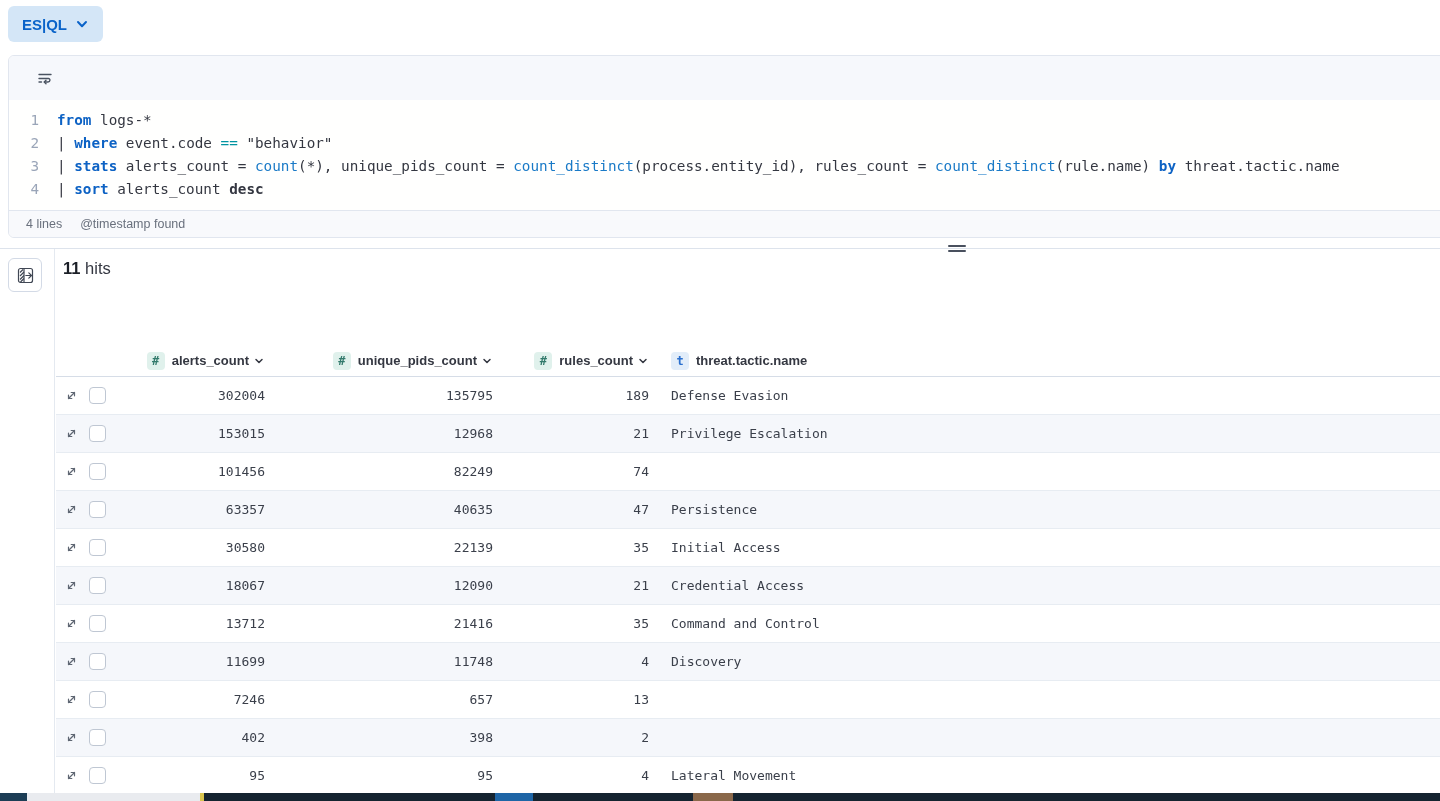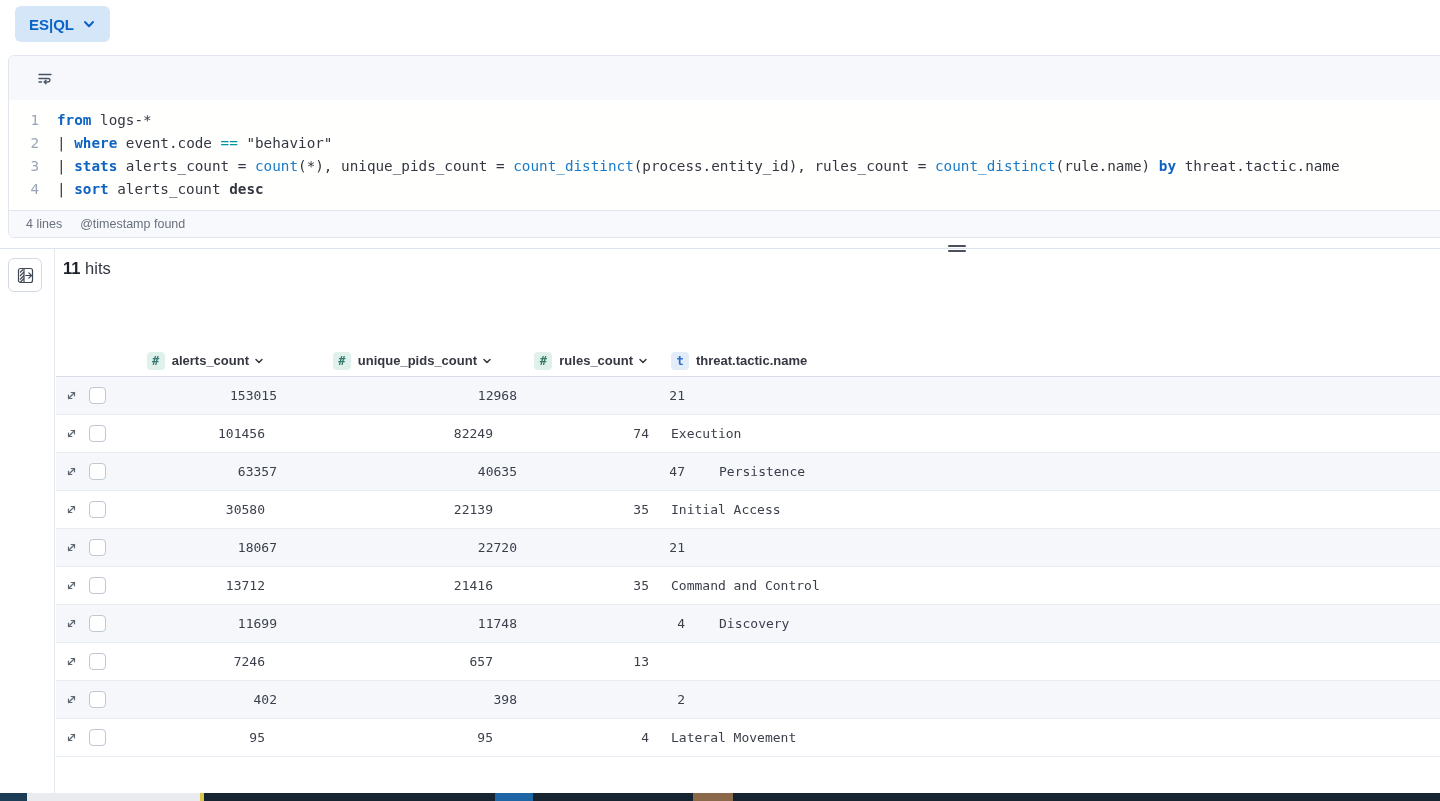--- a/index.html
+++ b/index.html
@@ -1,21 +1,21 @@
 <!DOCTYPE html>
 <html><head>
 <meta charset="utf-8">
 <style>
   html,body{margin:0;padding:0;width:1440px;height:801px;overflow:hidden;position:relative;
     background:#fff;font-family:"Liberation Sans",sans-serif;color:#343741;}
   *{box-sizing:border-box;}
   button{font-family:inherit;cursor:pointer;}
 
   
-  .topbar{position:absolute;left:7px;top:0;right:0;height:48px;background:#fff;}
+  .topbar{position:absolute;left:0;top:0;right:0;height:48px;background:#fff;}
   .esql-btn{position:absolute;left:8px;top:6px;height:36px;padding:0 14px;border:none;
     background:#d4e6f7;color:#0a63c9;border-radius:6px;font-size:15px;font-weight:700;
     display:flex;align-items:center;gap:8px;}
   .esql-btn svg{display:block;}
 
   
   .editor-panel{position:absolute;left:8px;top:55px;width:1448px;border:1px solid #e1e6ef;
     border-radius:6px;overflow:hidden;background:#fffffe;}
   .editor-toolbar{height:44px;background:#f6f8fc;display:flex;align-items:center;}
   .wrap-btn{margin-left:20px;width:32px;height:32px;border:none;background:transparent;border-radius:6px;
@@ -42,21 +42,21 @@
     border:1px solid #d3dae6;border-radius:6px;display:flex;align-items:center;justify-content:center;}
 
   
   .hits{position:absolute;left:63px;top:259px;font-size:16.5px;color:#343741;}
   .hits b{color:#1b1f27;font-weight:700;}
 
   
   .grid{position:absolute;left:56px;top:345px;right:0;bottom:0;overflow:hidden;font-size:13px;}
   .g-header{display:flex;height:32px;border-bottom:1px solid #d6dde7;align-items:center;background:#fff;}
   .g-row{display:flex;height:38px;align-items:center;border-bottom:1px solid #e7ecf2;background:#fff;}
-  .g-row.stripe{background:#f5f7fb;gap:12px;}
+  .g-row.stripe{background:#f5f7fb;}
   .c0{width:61px;display:flex;align-items:center;padding-left:7px;gap:10px;}
   .c1{width:156px;} .c2{width:228px;} .c3{width:156px;} .c4{flex:1;}
   .cell-num{display:flex;align-items:center;justify-content:flex-end;padding-right:8px;
     font-family:"DejaVu Sans Mono",monospace;font-size:13px;color:#3a3f4a;}
   .cell-txt{display:flex;align-items:center;padding-left:14px;
     font-family:"DejaVu Sans Mono",monospace;font-size:13px;color:#3a3f4a;}
   .h-cell{display:flex;align-items:center;font-weight:700;color:#343741;font-size:13px;
     font-family:"Liberation Sans",sans-serif;}
   .h-right{justify-content:flex-end;padding-right:8px;}
   .h-left{justify-content:flex-start;padding-left:14px;}
@@ -156,54 +156,72 @@
             <path d="M3 4.5 L6 7.5 L9 4.5" fill="none" stroke="#343741" stroke-width="1.5" stroke-linecap="round" stroke-linejoin="round"></path>
           </svg>
         </span>
       </div>
       <div class="c4 h-cell h-left">
         <span class="badge" style="background: rgb(226, 237, 249); color: rgb(42, 111, 206);">t</span>
         <span>threat.tactic.name</span>
       </div>
     </div>
   <div id="grid-body">
+      <div class="g-row">
+        <div class="c0">
+          <button class="expand-btn">
+            <svg width="13" height="13" viewBox="0 0 13 13">
+              <g fill="none" stroke="#5f6773" stroke-width="1.2" stroke-linecap="round" stroke-linejoin="round">
+                <path d="M3.5 9.5 L9.5 3.5"></path>
+                <path d="M6.2 3.5 H9.5 V6.8"></path>
+                <path d="M3.5 6.2 V9.5 H6.8"></path>
+              </g>
+            </svg>
+          </button>
+          <span class="row-checkbox"></span>
+        </div>
+        <div class="c1 cell-num">302004</div>
+        <div class="c2 cell-num">135795</div>
+        <div class="c3 cell-num">189</div>
+        <div class="c4 cell-txt">Defense Evasion</div>
+      </div>
       <div class="g-row stripe">
         <div class="c0">
           <button class="expand-btn">
             <svg width="13" height="13" viewBox="0 0 13 13">
               <g fill="none" stroke="#5f6773" stroke-width="1.2" stroke-linecap="round" stroke-linejoin="round">
                 <path d="M3.5 9.5 L9.5 3.5"></path>
                 <path d="M6.2 3.5 H9.5 V6.8"></path>
                 <path d="M3.5 6.2 V9.5 H6.8"></path>
               </g>
             </svg>
           </button>
           <span class="row-checkbox"></span>
         </div>
         <div class="c1 cell-num">153015</div>
         <div class="c2 cell-num">12968</div>
         <div class="c3 cell-num">21</div>
+        <div class="c4 cell-txt">Privilege Escalation</div>
       </div>
       <div class="g-row">
         <div class="c0">
           <button class="expand-btn">
             <svg width="13" height="13" viewBox="0 0 13 13">
               <g fill="none" stroke="#5f6773" stroke-width="1.2" stroke-linecap="round" stroke-linejoin="round">
                 <path d="M3.5 9.5 L9.5 3.5"></path>
                 <path d="M6.2 3.5 H9.5 V6.8"></path>
                 <path d="M3.5 6.2 V9.5 H6.8"></path>
               </g>
             </svg>
           </button>
           <span class="row-checkbox"></span>
         </div>
         <div class="c1 cell-num">101456</div>
         <div class="c2 cell-num">82249</div>
         <div class="c3 cell-num">74</div>
-        <div class="c4 cell-txt">Execution</div>
       </div>
       <div class="g-row stripe">
         <div class="c0">
           <button class="expand-btn">
             <svg width="13" height="13" viewBox="0 0 13 13">
               <g fill="none" stroke="#5f6773" stroke-width="1.2" stroke-linecap="round" stroke-linejoin="round">
                 <path d="M3.5 9.5 L9.5 3.5"></path>
                 <path d="M6.2 3.5 H9.5 V6.8"></path>
                 <path d="M3.5 6.2 V9.5 H6.8"></path>
               </g>
@@ -241,22 +259,23 @@
               <g fill="none" stroke="#5f6773" stroke-width="1.2" stroke-linecap="round" stroke-linejoin="round">
                 <path d="M3.5 9.5 L9.5 3.5"></path>
                 <path d="M6.2 3.5 H9.5 V6.8"></path>
                 <path d="M3.5 6.2 V9.5 H6.8"></path>
               </g>
             </svg>
           </button>
           <span class="row-checkbox"></span>
         </div>
         <div class="c1 cell-num">18067</div>
-        <div class="c2 cell-num">22720</div>
+        <div class="c2 cell-num">12090</div>
         <div class="c3 cell-num">21</div>
+        <div class="c4 cell-txt">Credential Access</div>
       </div>
       <div class="g-row">
         <div class="c0">
           <button class="expand-btn">
             <svg width="13" height="13" viewBox="0 0 13 13">
               <g fill="none" stroke="#5f6773" stroke-width="1.2" stroke-linecap="round" stroke-linejoin="round">
                 <path d="M3.5 9.5 L9.5 3.5"></path>
                 <path d="M6.2 3.5 H9.5 V6.8"></path>
                 <path d="M3.5 6.2 V9.5 H6.8"></path>
               </g>

